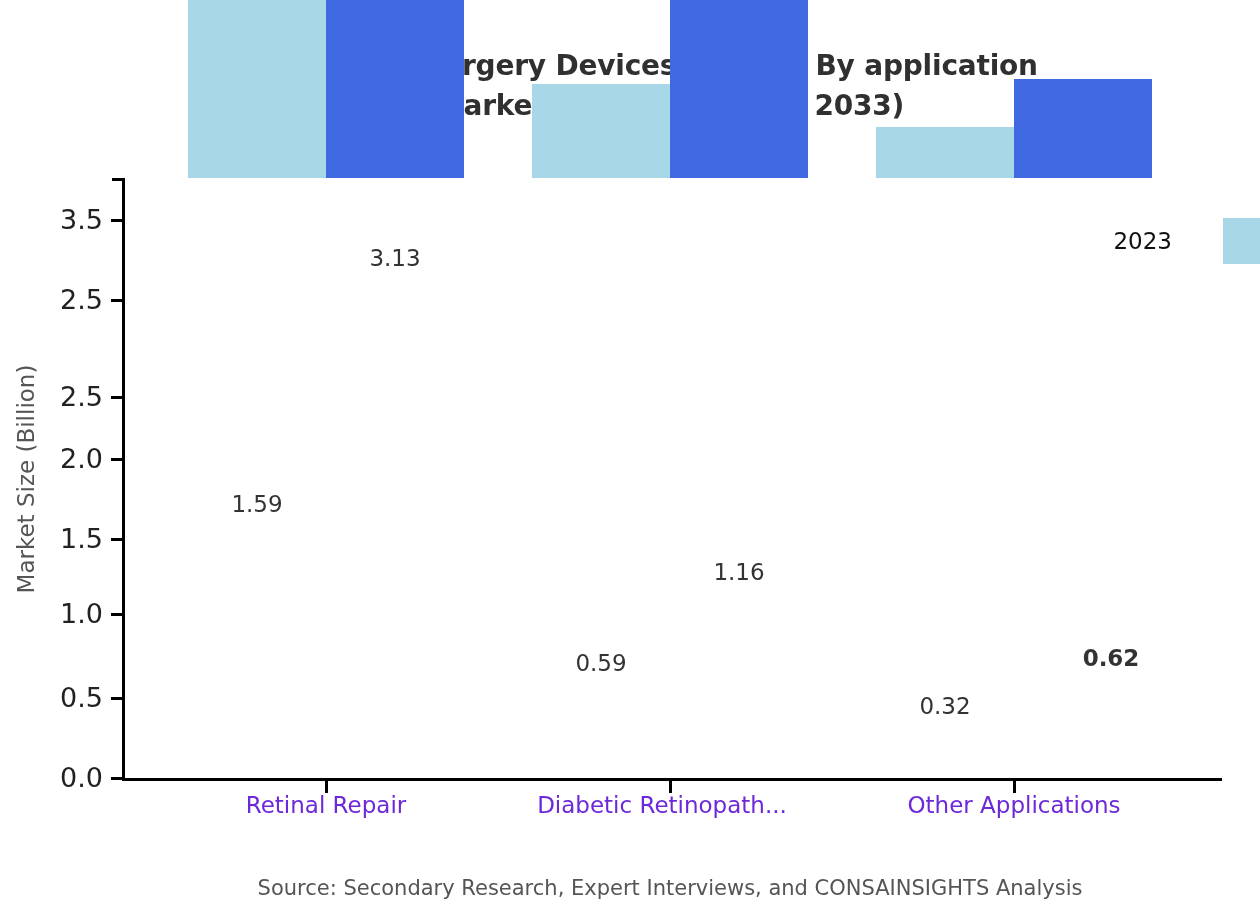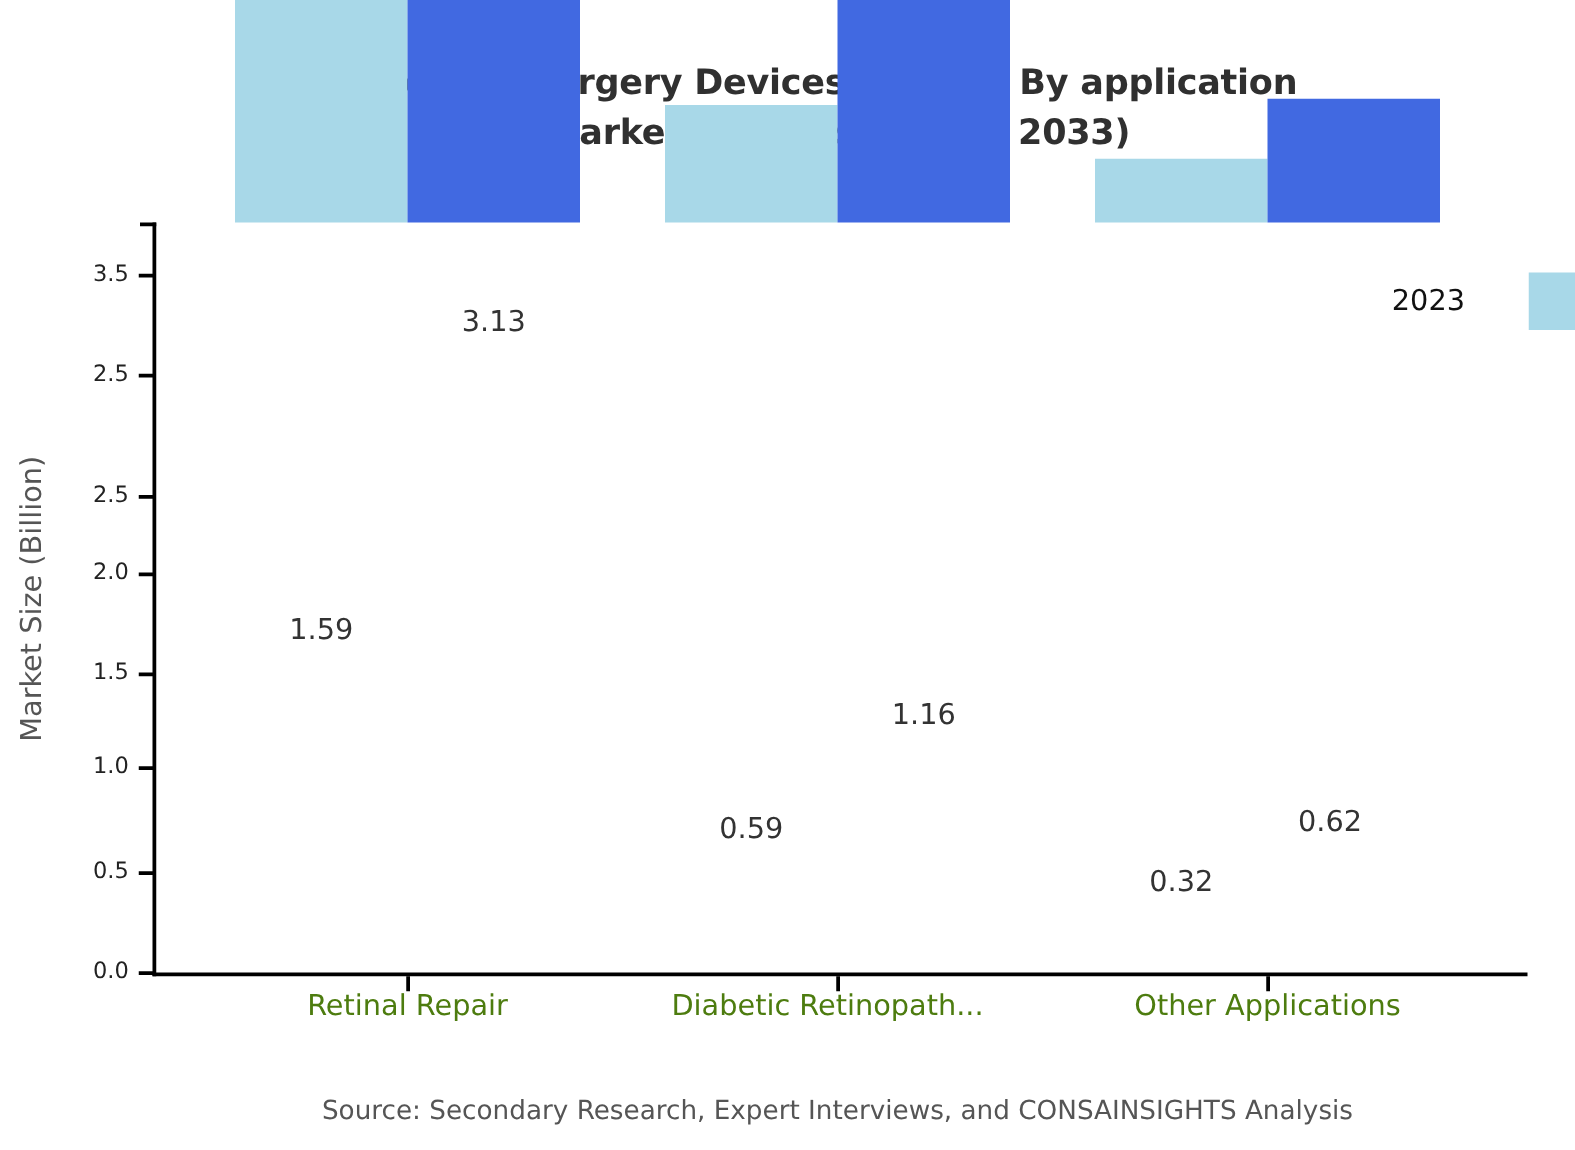--- a/index.html
+++ b/index.html
@@ -75,39 +75,39 @@
     left: -11px;
     width: 12px;
     height: 3px;
     background: #000000;
   }
   .ytick-label {
     position: absolute;
     right: 100%;
     margin-right: 8px;
     transform: translateY(-50%);
-    font-size: 18px;
+    font-size: 27px;
     color: #222222;
     white-space: nowrap;
   }
 
   
   .xtick {
     position: absolute;
     top: 603px;
     width: 3px;
     height: 12px;
     background: #000000;
   }
   .xtick-label {
     position: absolute;
     top: 614px;
     transform: translateX(-50%);
     font-size: 23px;
-    color: #4d7c0f;
+    color: #6d28d9;
     white-space: nowrap;
   }
 
   
   .ylabel {
     position: absolute;
     left: -96px;
     top: 301px;
     transform: translate(-50%, -50%) rotate(-90deg);
     transform-origin: center center;
@@ -225,21 +225,21 @@
         <div class="bar-label" style="left: 135px; top: 338.681px;">1.59</div>
         <div class="bar" style="left: 410px; width: 138px; height: 93.9989px; background: rgb(168, 216, 232);"></div>
         <div class="bar-label" style="left: 479px; top: 498.001px;">0.59</div>
         <div class="bar" style="left: 754px; width: 138px; height: 50.9825px; background: rgb(168, 216, 232);"></div>
         <div class="bar-label" style="left: 823px; top: 541.018px;">0.32</div>
         <div class="bar" style="left: 204px; width: 138px; height: 498.672px; background: rgb(65, 105, 225);"></div>
         <div class="bar-label" style="left: 273px; top: 93.3277px;">3.13</div>
         <div class="bar" style="left: 548px; width: 138px; height: 184.811px; background: rgb(65, 105, 225);"></div>
         <div class="bar-label" style="left: 617px; top: 407.189px;">1.16</div>
         <div class="bar" style="left: 892px; width: 138px; height: 98.7785px; background: rgb(65, 105, 225);"></div>
-        <div class="bar-label" style="left: 942px; top: 493.221px;">0.62</div>
+        <div class="bar-label" style="left: 989px; top: 493.221px; font-weight: bold;">0.62</div>
       </div>
   </div>
 
   <div id="legend">
       <div class="legend-row">
         <span class="legend-label">2023</span>
         <span class="legend-swatch" style="background: rgb(168, 216, 232);"></span>
       </div>
     </div>
 

